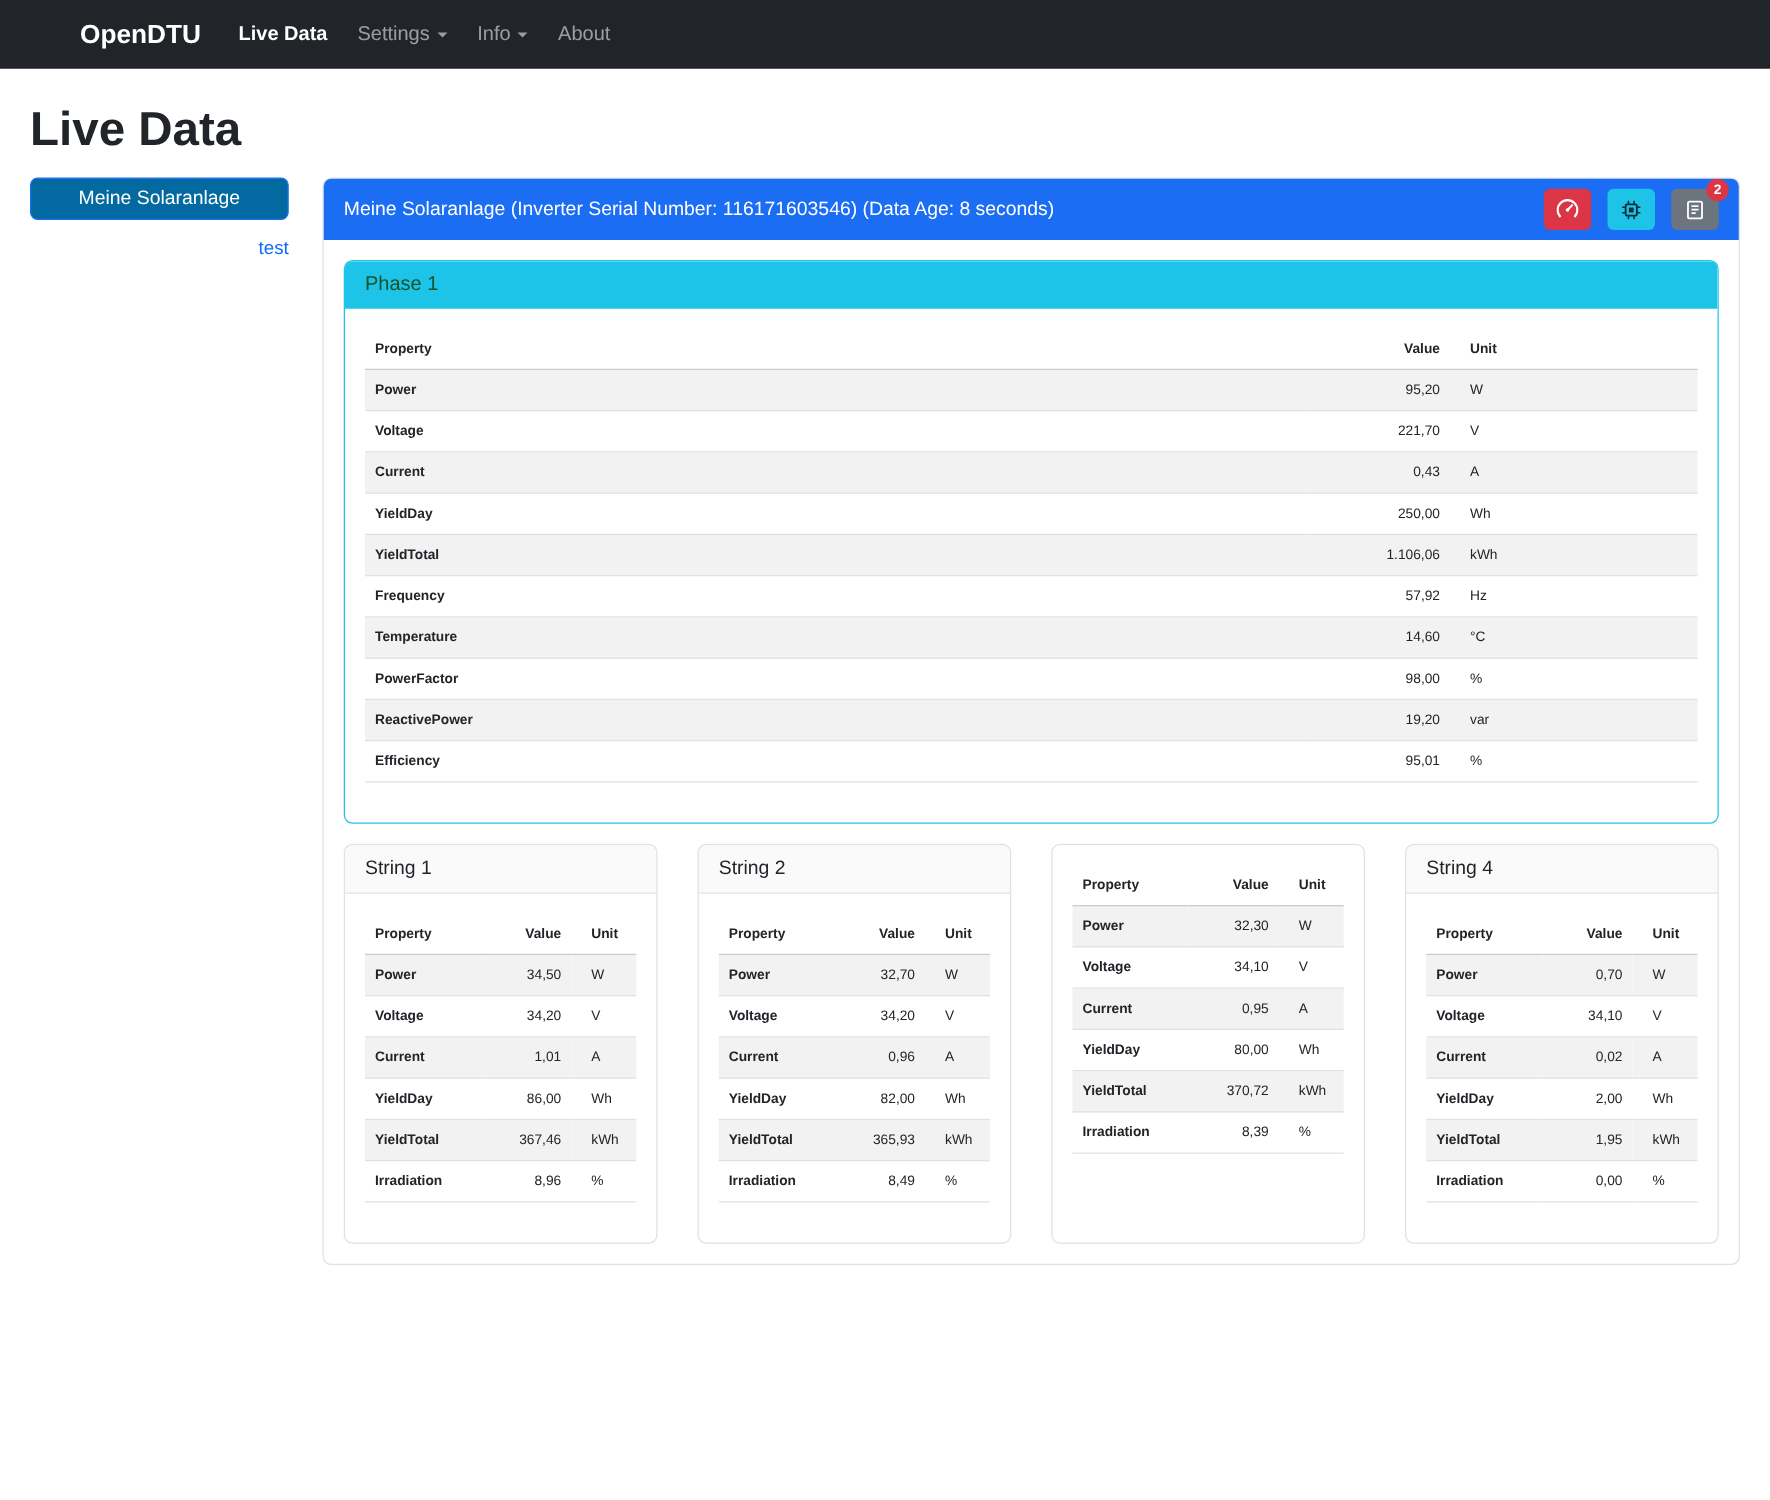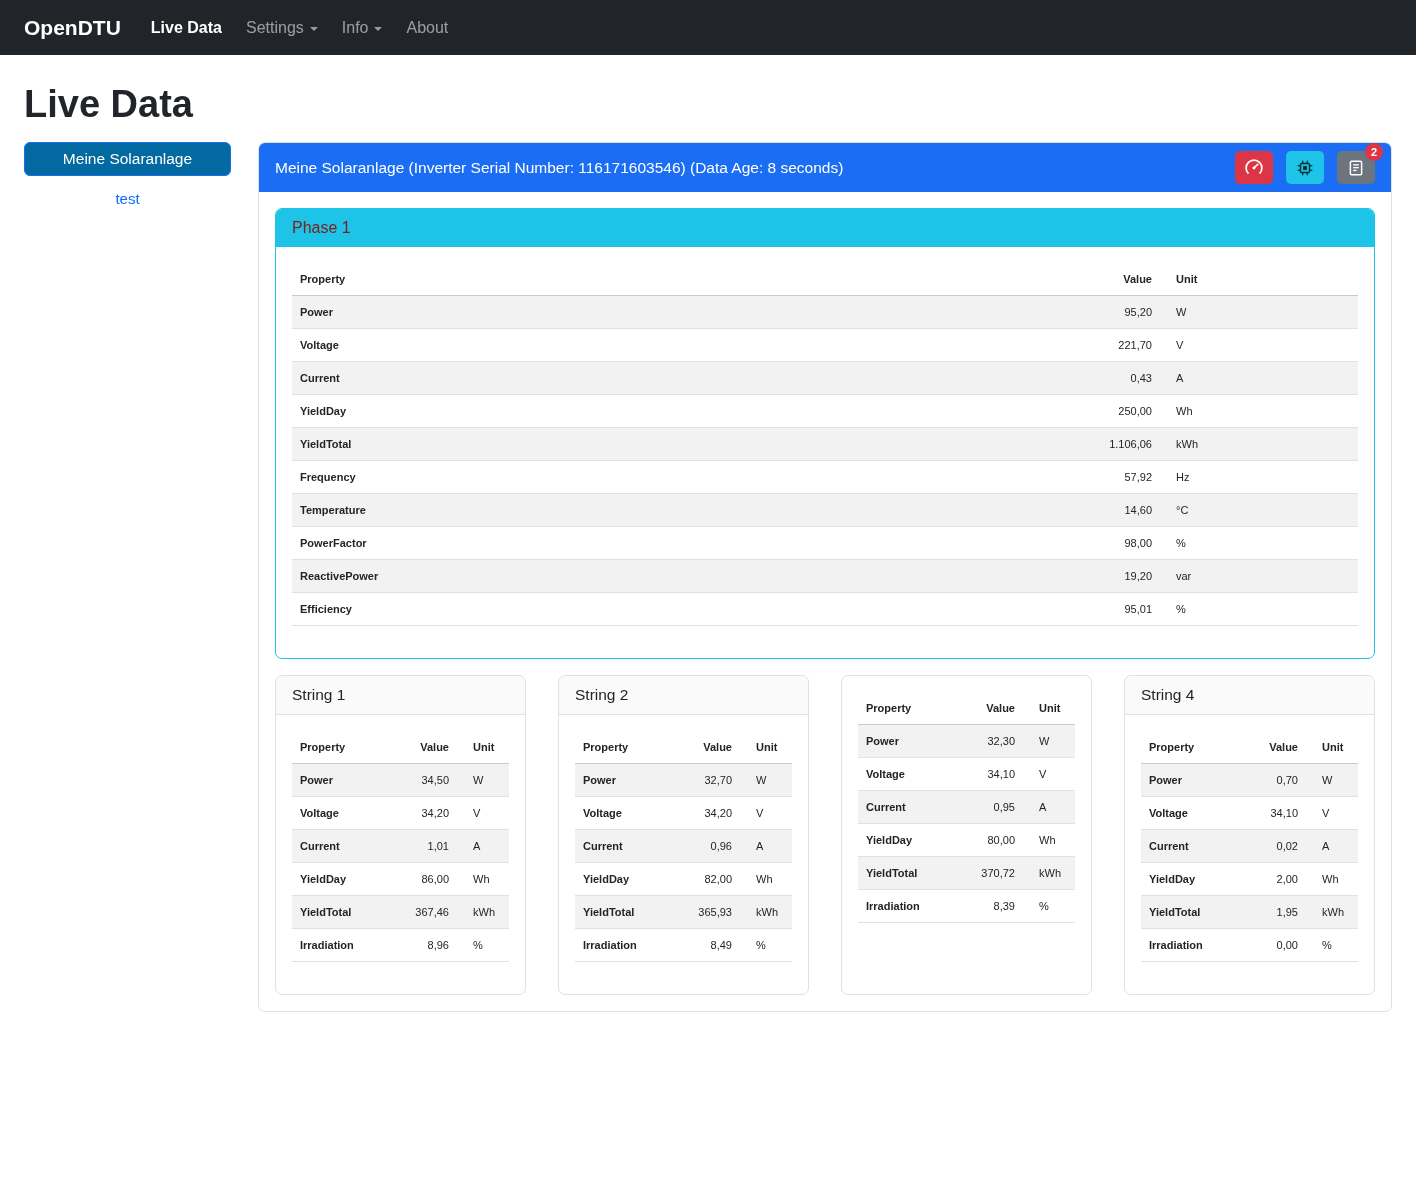--- a/index.html
+++ b/index.html
@@ -12,21 +12,21 @@
   }
 
   
   .navbar {
     background:#212529;
     height:55px;
     display:flex;
     align-items:center;
     padding:0 24px;
   }
-  .brand { color:#fff; font-size:21px; font-weight:700; margin-right:18px; text-decoration:none; cursor:pointer; }
+  .brand { color:#fff; font-size:21px; font-weight:700; margin-right:18px; text-decoration:none; cursor:pointer;margin-left:40px; }
   .nav { display:flex; align-items:center; }
   .nav-link {
     color:rgba(255,255,255,.55);
     text-decoration:none;
     padding:8px 8px;
     margin:0 4px;
     font-size:16px;
     cursor:pointer;
     white-space:nowrap;
   }
@@ -46,21 +46,21 @@
   .sidebar { width:207px; flex:0 0 207px; margin-right:27px; }
   .inverter-btn {
     display:block; width:100%;
     background:#0369a1; color:#fff;
     border:1px solid #1b6ef3; border-radius:6px;
     font-size:15.5px; font-family:inherit;
     padding:7px 10px; cursor:pointer;
     margin-bottom:14px;
   }
   .sidebar-link {
-    display:block; text-align:center;
+    display:block; text-align:right;
     color:#0d6efd; font-size:15px; text-decoration:none; cursor:pointer;
   }
 
   .main { flex:1 1 auto; }
 
   
   .card {
     border:1px solid #dee2e6;
     border-radius:7px;
     background:#fff;
@@ -99,21 +99,21 @@
   
   .phase-card {
     border:1px solid #1ec3e8;
     border-radius:7px;
     margin-bottom:16px;
     background:#fff;
     overflow:hidden;
   }
   .phase-card-header {
     background:#1ec3e8;
-    color:#7f1d1d;
+    color:#14532d;
     padding:10px 16px;
     font-size:16px;
   }
   .phase-card-body { padding:16px; }
 
   
   table.data-table {
     width:100%;
     border-collapse:collapse;
     font-size:11px;

